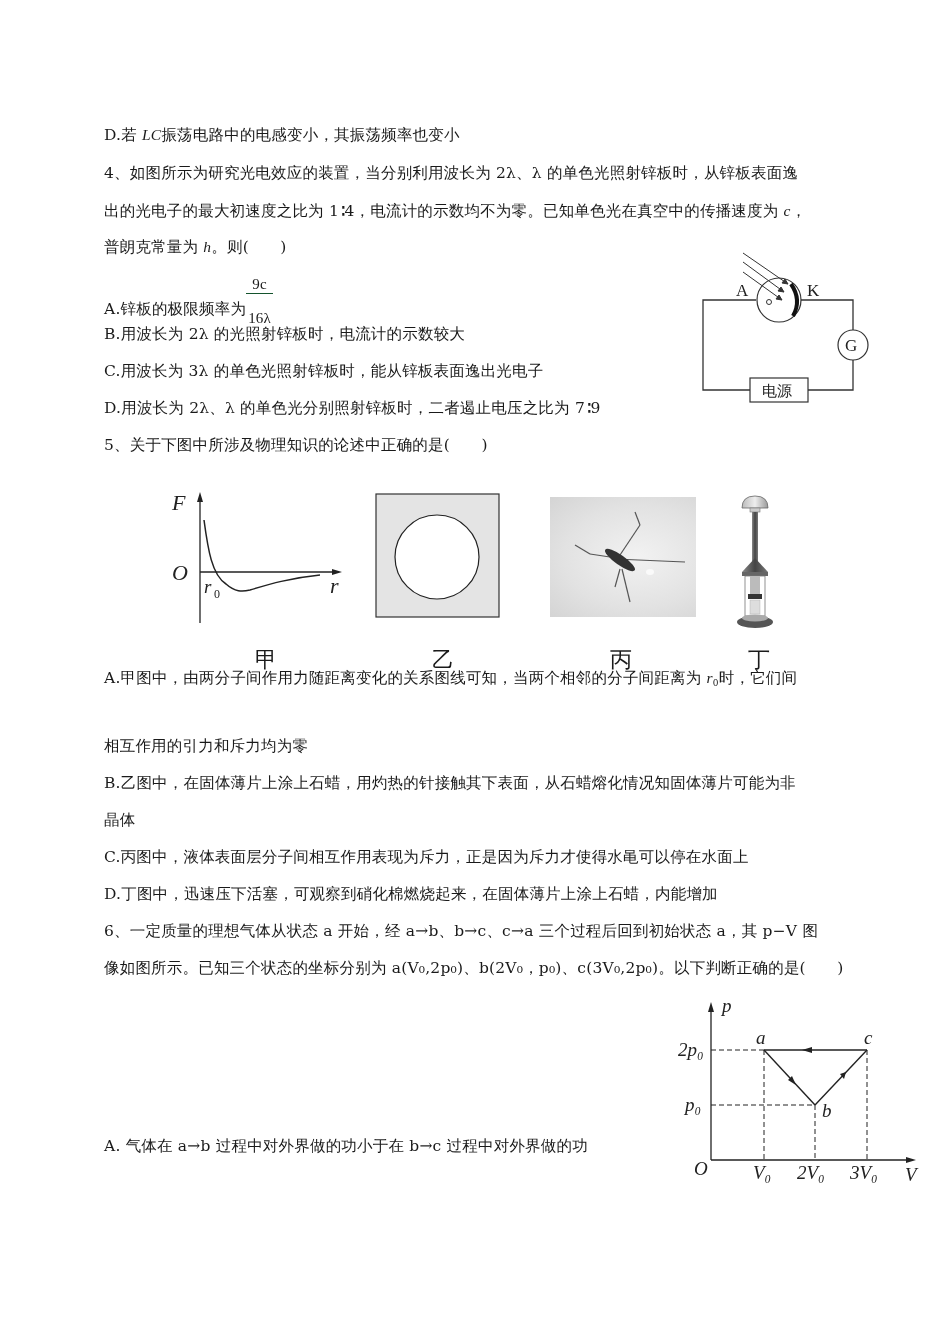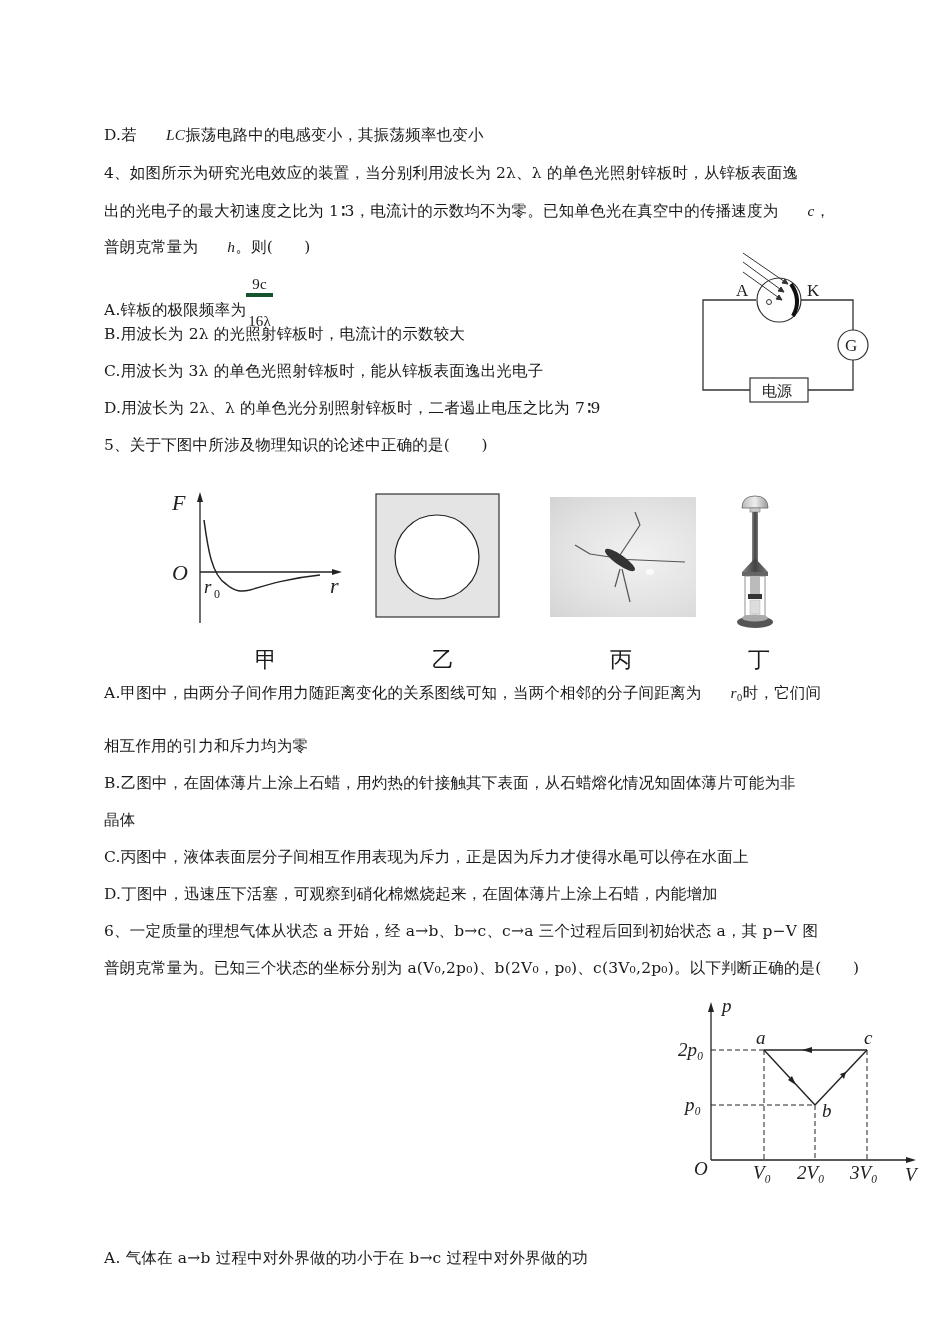--- a/index.html
+++ b/index.html
@@ -5,45 +5,45 @@
   html, body { margin: 0; padding: 0; background: #ffffff; }
   body {
     width: 950px; height: 1344px; position: relative; overflow: hidden;
     font-family: "DejaVu Serif", "Liberation Serif", serif;
     color: #1a1a1a;
   }
   .line {
     position: absolute; left: 104px; font-size: 15.5px; line-height: 20px;
     white-space: nowrap; letter-spacing: 0.2px;
   }
-  .it { font-style: italic; font-family: "Liberation Serif", serif; margin-left: 24px; }
+  .it { font-style: italic; font-family: "Liberation Serif", serif; }
   .sub { font-size: 9px; vertical-align: -3px; }
   .frac {
     display: inline-block; vertical-align: middle; text-align: center;
     font-family: "Liberation Serif", serif; font-size: 15px; line-height: 17px;
   }
-  .frac .num { display: block; border-bottom: 4px solid #14532d; padding: 0 2px; text-align: center; }
+  .frac .num { display: block; border-bottom: 1px solid #14532d; padding: 0 2px; text-align: center; }
   .frac .den { display: block; padding: 16px 2px; }
   svg { position: absolute; overflow: visible; }
   .cap { position: absolute; font-size: 22px; font-family: "DejaVu Sans", sans-serif; }
   .photo {
     position: absolute; left: 550px; top: 497px; width: 146px; height: 120px;
     background: radial-gradient(ellipse at 60% 50%, #f2f2f2 0%, #e2e2e2 60%, #d4d4d4 100%);
   }
 </style>
 </head>
 <body>
 
 <div class="line" style="top:125px">
   <span>D.若 </span><span class="it">LC</span><span>振荡电路中的电感变小，其振荡频率也变小</span>
 </div>
 
 <div class="line" style="top:163px">4、如图所示为研究光电效应的装置，当分别利用波长为 2λ、λ 的单色光照射锌板时，从锌板表面逸</div>
 <div class="line" style="top:201px">
-  <span>出的光电子的最大初速度之比为 1∶3，电流计的示数均不为零。已知单色光在真空中的传播速度为 </span><span class="it">c</span><span>，</span>
+  <span>出的光电子的最大初速度之比为 1∶4，电流计的示数均不为零。已知单色光在真空中的传播速度为 </span><span class="it">c</span><span>，</span>
 </div>
 <div class="line" style="top:237px">
   <span>普朗克常量为 </span><span class="it">h</span><span>。则(　　)</span>
 </div>
 
 <div class="line" style="top:276px; line-height:38px">
   <span>A.锌板的极限频率为</span><span class="frac"><span class="num">9c</span><span class="den">16λ</span></span>
 </div>
 <div class="line" style="top:324px">B.用波长为 2λ 的光照射锌板时，电流计的示数较大</div>
 <div class="line" style="top:361px">C.用波长为 3λ 的单色光照射锌板时，能从锌板表面逸出光电子</div>
@@ -134,31 +134,31 @@
   <rect x="12" y="82" width="26" height="4" fill="#666"></rect>
   <rect x="15" y="86" width="20" height="40" fill="#fff" stroke="#777" stroke-width="0.8"></rect>
   <rect x="20" y="86" width="10" height="20" fill="#bbb"></rect>
   <rect x="18" y="104" width="14" height="5" fill="#333"></rect>
   <rect x="20" y="110" width="10" height="14" fill="#ddd" stroke="#aaa" stroke-width="0.4"></rect>
   <ellipse cx="25" cy="132" rx="18" ry="6" fill="#555"></ellipse>
   <ellipse cx="25" cy="128" rx="13" ry="3.5" fill="#aaa"></ellipse>
 </svg>
 <div class="cap" style="left:748px; top:645px">丁</div>
 
-<div class="line" style="top:683px">
+<div class="line" style="top:668px">
   <span>A.甲图中，由两分子间作用力随距离变化的关系图线可知，当两个相邻的分子间距离为 </span><span class="it">r</span><span class="sub">0</span><span>时，它们间</span>
 </div>
 <div class="line" style="top:736px">相互作用的引力和斥力均为零</div>
 <div class="line" style="top:773px">B.乙图中，在固体薄片上涂上石蜡，用灼热的针接触其下表面，从石蜡熔化情况知固体薄片可能为非</div>
 <div class="line" style="top:810px">晶体</div>
 <div class="line" style="top:847px">C.丙图中，液体表面层分子间相互作用表现为斥力，正是因为斥力才使得水黾可以停在水面上</div>
 <div class="line" style="top:884px">D.丁图中，迅速压下活塞，可观察到硝化棉燃烧起来，在固体薄片上涂上石蜡，内能增加</div>
 
 <div class="line" style="top:921px">6、一定质量的理想气体从状态 a 开始，经 a→b、b→c、c→a 三个过程后回到初始状态 a，其 p−V 图</div>
-<div class="line" style="top:958px">普朗克常量为。已知三个状态的坐标分别为 a(V₀,2p₀)、b(2V₀，p₀)、c(3V₀,2p₀)。以下判断正确的是(　　)</div>
+<div class="line" style="top:958px">像如图所示。已知三个状态的坐标分别为 a(V₀,2p₀)、b(2V₀，p₀)、c(3V₀,2p₀)。以下判断正确的是(　　)</div>
 
 <svg style="left:660px; top:1000px" width="270" height="190" viewBox="0 0 270 190">
   <g stroke="#222" stroke-width="1.3">
     <line x1="51" y1="160" x2="51" y2="6"></line>
     <line x1="51" y1="160" x2="252" y2="160"></line>
   </g>
   <polygon points="51,2 48,12 54,12" fill="#222"></polygon>
   <polygon points="256,160 246,157 246,163" fill="#222"></polygon>
   <g stroke="#222" stroke-width="1" stroke-dasharray="5,3" fill="none">
     <line x1="51" y1="50" x2="104" y2="50"></line>
@@ -185,13 +185,13 @@
     <text x="25" y="111">p₀</text>
     <text x="93" y="179">V₀</text>
     <text x="137" y="179">2V₀</text>
     <text x="190" y="179">3V₀</text>
     <text x="96" y="44">a</text>
     <text x="162" y="117">b</text>
     <text x="204" y="44">c</text>
   </g>
 </svg>
 
-<div class="line" style="top:1248px">A. 气体在 a→b 过程中对外界做的功小于在 b→c 过程中对外界做的功</div>
+<div class="line" style="top:1136px">A. 气体在 a→b 过程中对外界做的功小于在 b→c 过程中对外界做的功</div>
 
 </body></html>

